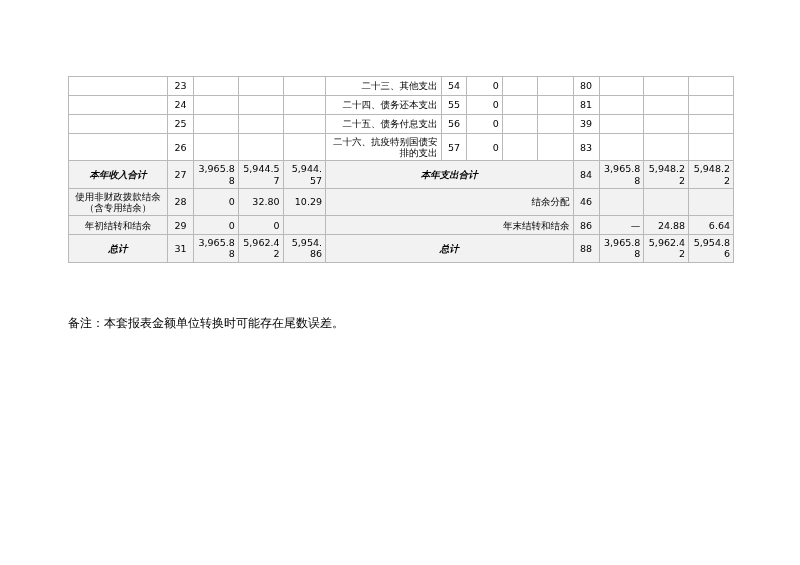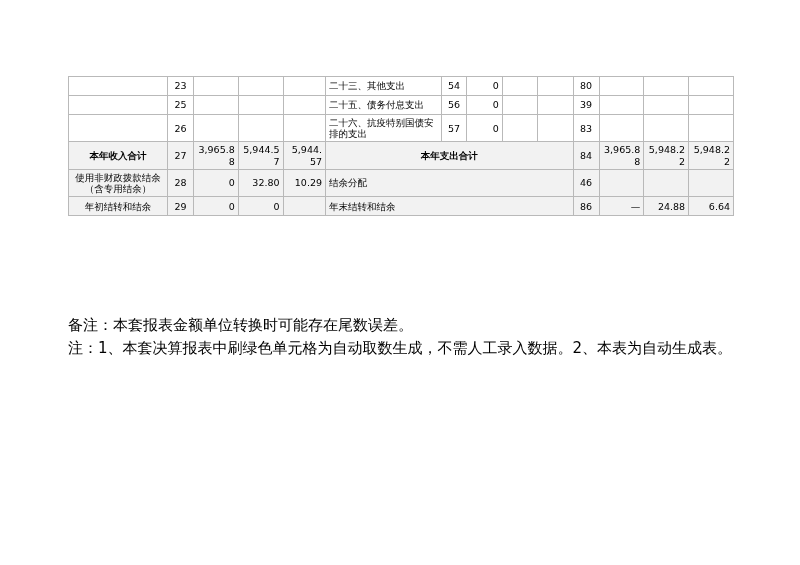--- a/index.html
+++ b/index.html
@@ -35,29 +35,29 @@
   table.fin td {
     border: 1px solid #b9b9b9;
     padding: 2px 3px;
     vertical-align: middle;
     line-height: 1.18;
     height: 14px;
     word-break: break-all;
   }
   .shade { background: #f2f2f2; }
   .c { text-align: center; }
-  .l { text-align: left; }
-  .b { font-weight: bold; }
+  .l { text-align: right; }
+  .b { font-weight: bold; font-style: italic; }
   .num { text-align: right; font-size: 9.5px; }
   .notes {
     position: absolute;
     left: 68px;
     top: 314px;
     width: 700px;
-    font-size: 15px;
+    font-size: 12px;
     line-height: 1.55;
   }
   .notes div { white-space: pre-wrap; }
 </style>
 </head>
 <body>
 
 <div class="page">
 
   <table class="fin">
@@ -89,20 +89,36 @@
         <td class="c">54</td>
         <td class="num">0</td>
         <td class="num"></td>
         <td class="num"></td>
         <td class="c">80</td>
         <td class="num"></td>
         <td class="num"></td>
         <td class="num"></td>
       </tr>
 
+      <tr>
+        <td class="l"></td>
+        <td class="c">24</td>
+        <td class="num"></td>
+        <td class="num"></td>
+        <td class="num"></td>
+        <td class="l">二十四、债务还本支出</td>
+        <td class="c">55</td>
+        <td class="num">0</td>
+        <td class="num"></td>
+        <td class="num"></td>
+        <td class="c">81</td>
+        <td class="num"></td>
+        <td class="num"></td>
+        <td class="num"></td>
+      </tr>
 
       <tr>
         <td class="l"></td>
         <td class="c">25</td>
         <td class="num"></td>
         <td class="num"></td>
         <td class="num"></td>
         <td class="l">二十五、债务付息支出</td>
         <td class="c">56</td>
         <td class="num">0</td>
@@ -164,21 +180,32 @@
         <td class="num shade">0</td>
         <td class="num shade"></td>
         <td class="l shade" colspan="5">年末结转和结余</td>
         <td class="c shade">86</td>
         <td class="num shade">—</td>
         <td class="num shade">24.88</td>
         <td class="num shade">6.64</td>
       </tr>
 
 
+      <tr>
+        <td class="c b shade">总计</td>
+        <td class="c shade">31</td>
+        <td class="num shade">3,965.88</td>
+        <td class="num shade">5,962.42</td>
+        <td class="num shade">5,954.86</td>
+        <td class="c b shade" colspan="5">总计</td>
+        <td class="c shade">88</td>
+        <td class="num shade">3,965.88</td>
+        <td class="num shade">5,962.42</td>
+        <td class="num shade">5,954.86</td>
+      </tr>
     </tbody>
   </table>
 
   <div class="notes">
     <div>备注：本套报表金额单位转换时可能存在尾数误差。</div>
-    <div>注：1、本套决算报表中刷绿色单元格为自动取数生成，不需人工录入数据。2、本表为自动生成表。</div>
   </div>
 
 </div>
 
 </body></html>

